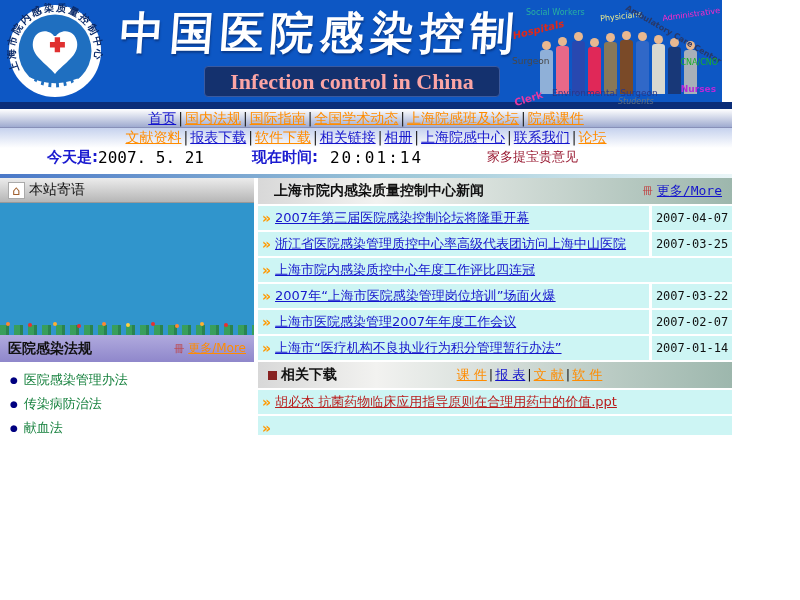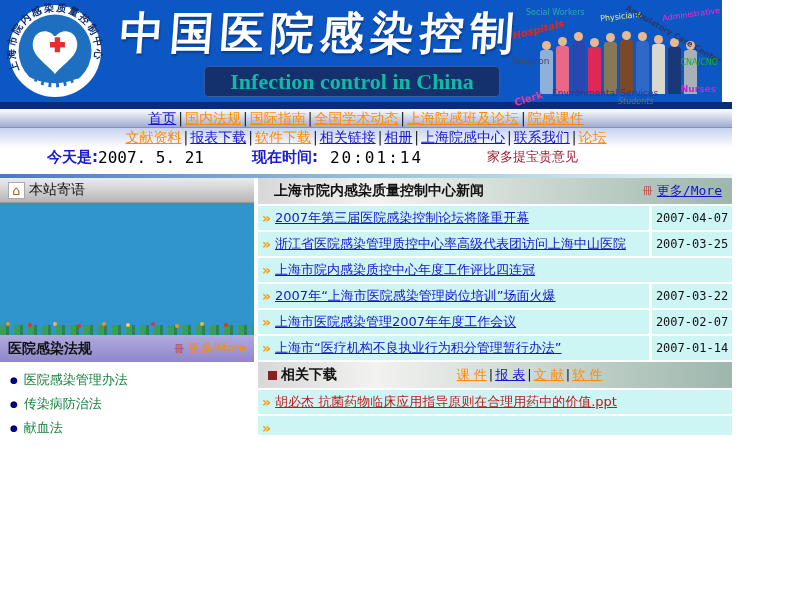--- a/index.html
+++ b/index.html
@@ -5,21 +5,21 @@
   * { margin:0; padding:0; box-sizing:border-box; }
   body { background:#666; font-family:"DejaVu Sans","Liberation Sans",sans-serif; }
   .screen { width:800px; height:600px; background:#fff; position:relative; overflow:hidden; margin:0 auto; }
   .page { width:732px; }
 
   
   .header { position:relative; height:102px; background:#0d57c4; width:722px; }
   .logo { position:absolute; left:7px; top:3px; width:96px; height:96px; }
   .title-cn { position:absolute; left:120px; top:4px; width:390px; color:#fff; font-size:44px; font-weight:bold; letter-spacing:6px; font-family:"DejaVu Serif","Liberation Serif",serif; text-shadow:1px 2px 2px #0a3a8a; white-space:nowrap; transform:skewX(-4deg); }
   .title-en-box { position:absolute; left:204px; top:66px; width:296px; height:31px; background:#14316e; border:1px solid #3a5aa0; border-radius:4px; text-align:center; }
-  .title-en-box span { color:#14b8a6; font-size:22px; font-weight:bold; font-family:"Liberation Serif","DejaVu Serif",serif; line-height:29px;margin-top:26px; }
+  .title-en-box span { color:#fca5a5; font-size:22px; font-weight:bold; font-family:"Liberation Serif","DejaVu Serif",serif; line-height:29px;margin-top:26px; }
 
   
   .people-art { position:absolute; left:510px; top:4px; width:212px; height:102px; overflow:hidden; }
   .crowd { position:absolute; left:30px; bottom:12px; display:flex; align-items:flex-end; gap:3px; }
   .person { width:13px; border-radius:3px 3px 0 0; position:relative; }
   .person::before { content:""; position:absolute; top:-9px; left:2px; width:9px; height:9px; border-radius:50%; background:#e8b890; }
   .person:nth-child(1){height:44px;background:#8fb0d8;}
   .person:nth-child(2){height:48px;background:#e86888;}
   .person:nth-child(3){height:53px;background:#2848b0;}
   .person:nth-child(4){height:47px;background:#e02858;}
@@ -136,21 +136,21 @@
           <div class="person"></div>
           <div class="person"></div>
         </div>
         <span class="pl pl0">Social Workers</span>
         <span class="pl pl1">Hospitals</span>
         <span class="pl pl2">Physicians</span>
         <span class="pl pl3">Administrative</span>
         <span class="pl pl4">Ambulatory Care Center</span>
         <span class="pl pl5">Surgeon</span>
         <span class="pl pl6">CNA/CNO</span>
-        <span class="pl pl7">Environmental Services</span>
+        <span class="pl pl7">Environmental Surgeon</span>
         <span class="pl pl8">Nurses</span>
         <span class="pl pl9">Clerk</span>
         <span class="pl pl10">Students</span>
       </div>
     </div>
 
     <div class="navy-strip"></div>
 
     <div class="nav1">
       <a class="lnk-b">首页</a><span class="sep">|</span><a class="lnk-o">国内法规</a><span class="sep">|</span><a class="lnk-o">国际指南</a><span class="sep">|</span><a class="lnk-o">全国学术动态</a><span class="sep">|</span><a class="lnk-o">上海院感班及论坛</a><span class="sep">|</span><a class="lnk-o">院感课件</a>

